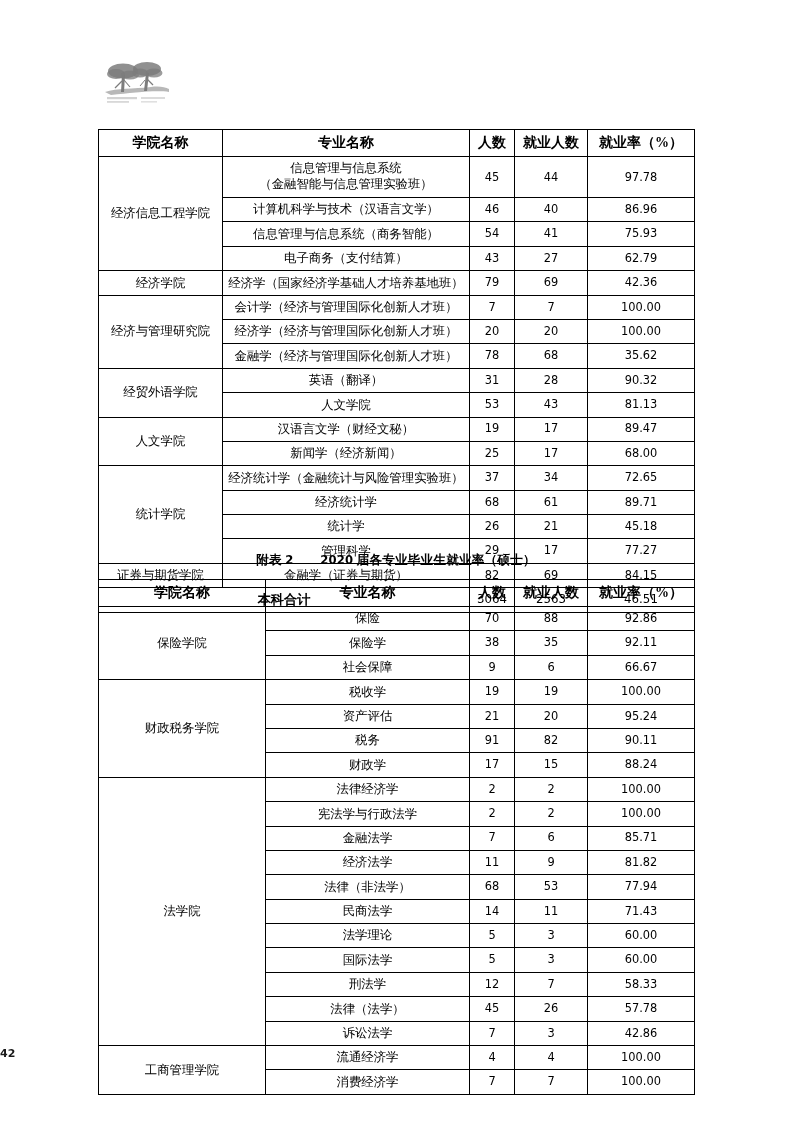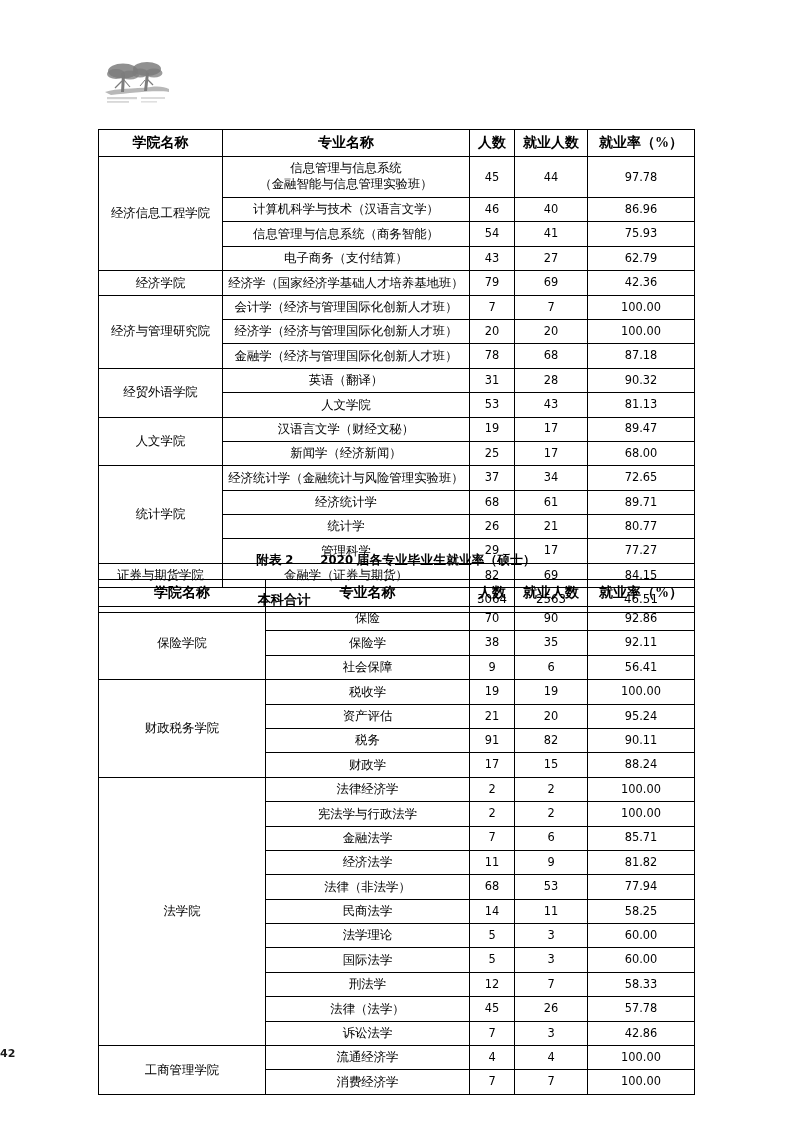--- a/index.html
+++ b/index.html
@@ -235,21 +235,21 @@
         <tr>
           <td>经济学（经济与管理国际化创新人才班）</td>
           <td class="num">20</td>
           <td class="num">20</td>
           <td class="rate">100.00</td>
         </tr>
         <tr>
           <td>金融学（经济与管理国际化创新人才班）</td>
           <td class="num">78</td>
           <td class="num">68</td>
-          <td class="rate">87.18</td>
+          <td class="rate">35.62</td>
         </tr>
 
         <tr>
           <td rowspan="2">经贸外语学院</td>
           <td>英语（翻译）</td>
           <td class="num">31</td>
           <td class="num">28</td>
           <td class="rate">90.32</td>
         </tr>
         <tr>
@@ -283,21 +283,21 @@
         <tr>
           <td>经济统计学</td>
           <td class="num">68</td>
           <td class="num">61</td>
           <td class="rate">89.71</td>
         </tr>
         <tr>
           <td>统计学</td>
           <td class="num">26</td>
           <td class="num">21</td>
-          <td class="rate">80.77</td>
+          <td class="rate">45.18</td>
         </tr>
         <tr>
           <td>管理科学</td>
           <td class="num">29</td>
           <td class="num">17</td>
           <td class="rate">77.27</td>
         </tr>
 
         <tr>
           <td>证券与期货学院</td>
@@ -342,34 +342,34 @@
           <th>就业人数</th>
           <th>就业率（%）</th>
         </tr>
       </thead>
       <tbody>
 
         <tr>
           <td rowspan="3">保险学院</td>
           <td>保险</td>
           <td class="num">70</td>
-          <td class="num">90</td>
+          <td class="num">88</td>
           <td class="rate">92.86</td>
         </tr>
         <tr>
           <td>保险学</td>
           <td class="num">38</td>
           <td class="num">35</td>
           <td class="rate">92.11</td>
         </tr>
         <tr>
           <td>社会保障</td>
           <td class="num">9</td>
           <td class="num">6</td>
-          <td class="rate">56.41</td>
+          <td class="rate">66.67</td>
         </tr>
 
         <tr>
           <td rowspan="4">财政税务学院</td>
           <td>税收学</td>
           <td class="num">19</td>
           <td class="num">19</td>
           <td class="rate">100.00</td>
         </tr>
         <tr>
@@ -419,21 +419,21 @@
         <tr>
           <td>法律（非法学）</td>
           <td class="num">68</td>
           <td class="num">53</td>
           <td class="rate">77.94</td>
         </tr>
         <tr>
           <td>民商法学</td>
           <td class="num">14</td>
           <td class="num">11</td>
-          <td class="rate">58.25</td>
+          <td class="rate">71.43</td>
         </tr>
         <tr>
           <td>法学理论</td>
           <td class="num">5</td>
           <td class="num">3</td>
           <td class="rate">60.00</td>
         </tr>
         <tr>
           <td>国际法学</td>
           <td class="num">5</td>

